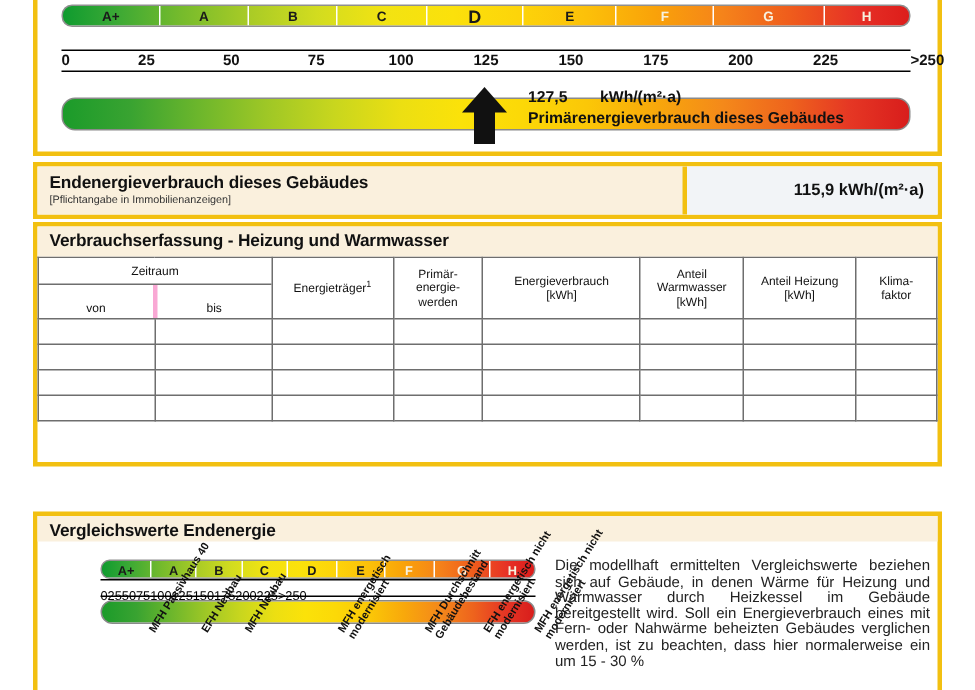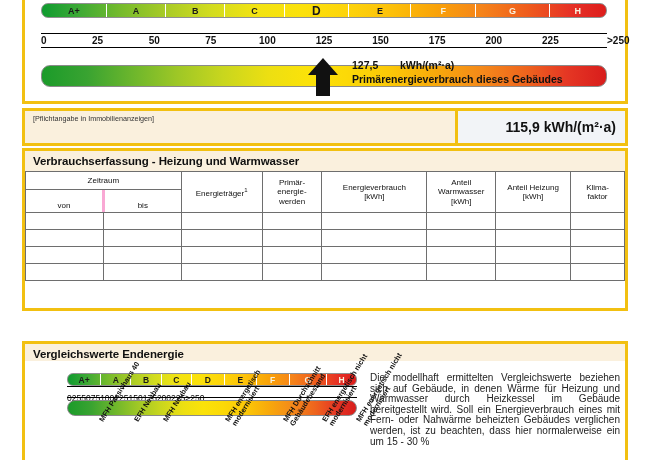--- a/index.html
+++ b/index.html
@@ -157,21 +157,21 @@
   .end-value-box {
     position: absolute;
     right: 0; top: 0;
     width: 170px; height: 100%;
     background: #f2f4f7;
     border-left: 3px solid #f2c011;
     display: flex; align-items: center; justify-content: flex-end;
     padding-right: 9px;
   }
   .end-value-txt {
-    font-size: 14px; font-weight: bold; color: #111;
+    font-size: 11px; font-weight: bold; color: #111;
     white-space: nowrap;
   }
 
   
   #sec-table {
     left: 22px; top: 148px;
     width: 606px; height: 163px;
   }
   #sec-table .panel-head {
     border-bottom: none;
@@ -303,20 +303,21 @@
       </div>
 
       <div class="val-line" style="left:327px; top:130px;">127,5</div>
       <div class="val-unit" style="left:375px; top:130px;">kWh/(m²·a)</div>
       <div class="val-caption" style="left:327px; top:144px;">Primärenergieverbrauch dieses Gebäudes</div>
     </div>
   </div>
 
   <div class="panel" id="sec-end">
     <div class="panel-head">
+      <div class="panel-title">Endenergieverbrauch dieses Gebäudes</div>
       <div class="panel-sub">[Pflichtangabe in Immobilienanzeigen]</div>
       <div class="end-value-box">
         <span class="end-value-txt">115,9 kWh/(m²·a)</span>
       </div>
     </div>
   </div>
 
   <div class="panel" id="sec-table">
     <div class="panel-head">
       <div class="panel-title">Verbrauchserfassung - Heizung und Warmwasser</div>

